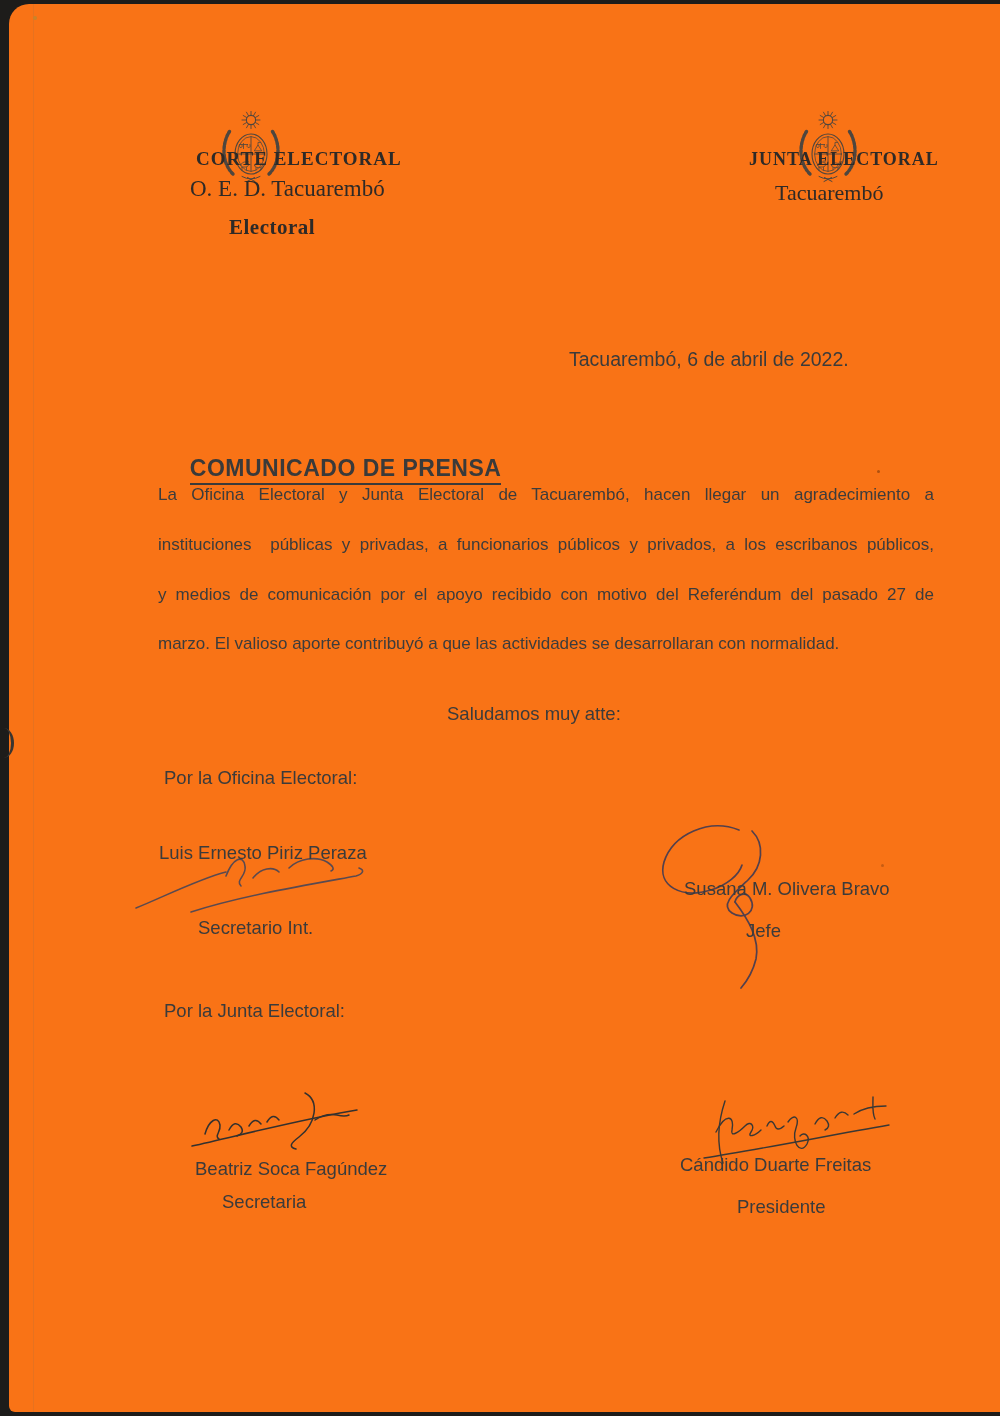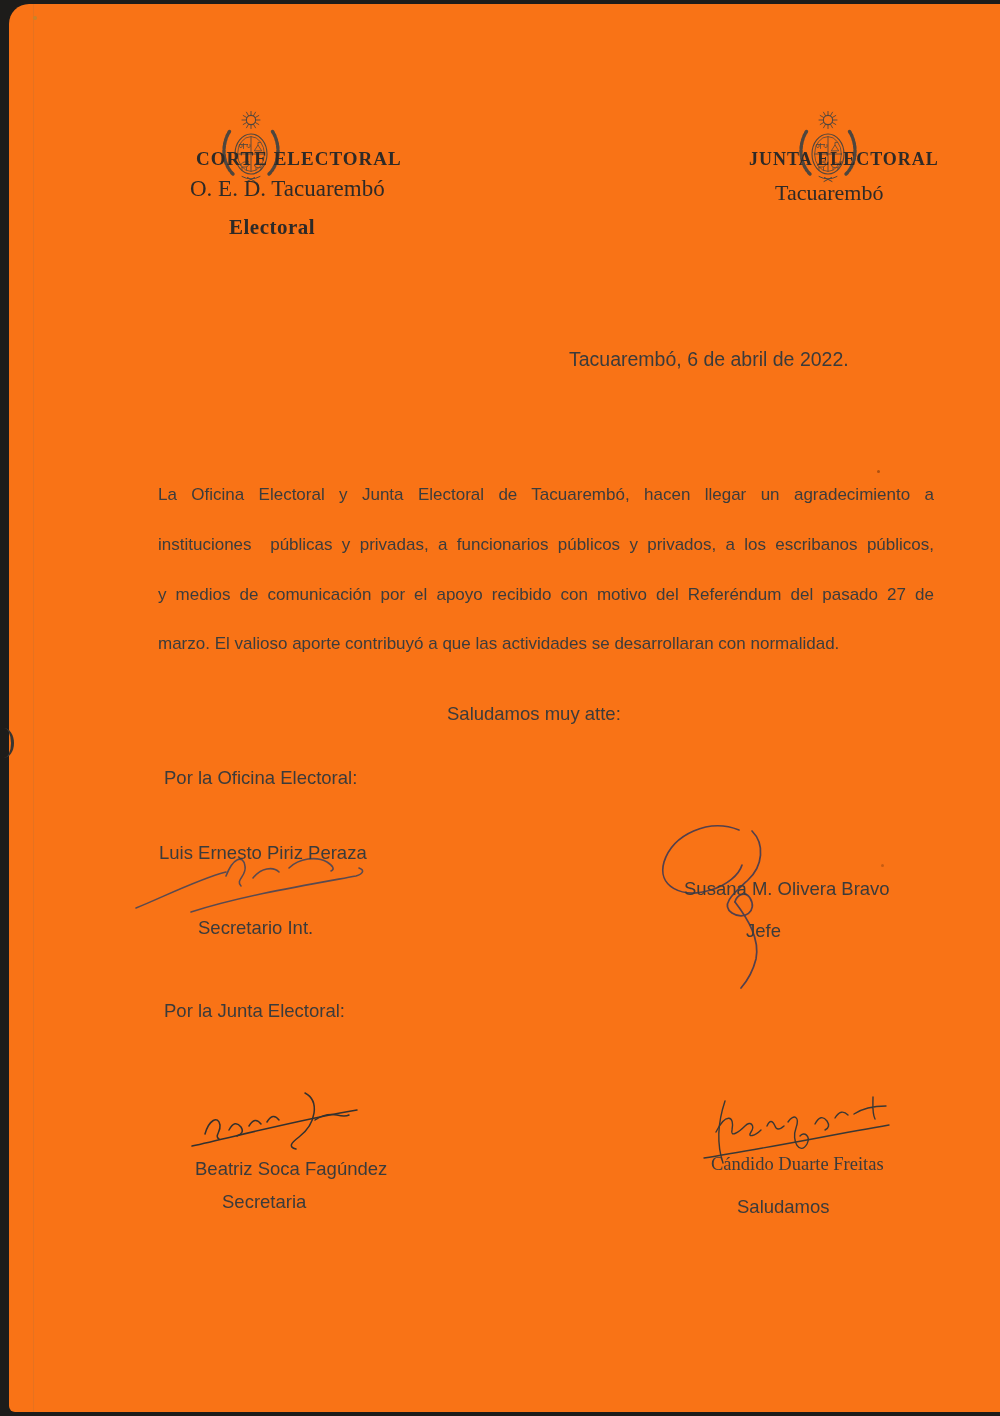--- a/index.html
+++ b/index.html
@@ -97,20 +97,23 @@
   <span class="abs emblem" style="left:786px; top:70px;">
     <svg width="66" height="74" viewBox="0 0 66 74">
         <use href="#coat-of-arms"></use>
       </svg>
   </span>
   <div class="abs serif org-name" style="left:740px; top:145px; font-size:18px;">JUNTA ELECTORAL</div>
   <div class="abs serif" style="left:766px; top:176px; font-size:22px;">Tacuarembó</div>
 
   <div class="abs sans" style="left:560px; top:344px; font-size:19.5px;">Tacuarembó, 6 de abril de 2022.</div>
 
+  <div class="abs" style="left:163px; top:433px;">
+    <span class="doc-title">COMUNICADO DE PRENSA</span>
+  </div>
 
   <div class="abs body-line justify" style="left:149px; top:481px;">La Oficina Electoral y Junta Electoral de Tacuarembó, hacen llegar un agradecimiento a</div>
   <div class="abs body-line justify" style="left:149px; top:531px;">instituciones  públicas y privadas, a funcionarios públicos y privados, a los escribanos públicos,</div>
   <div class="abs body-line justify" style="left:149px; top:581px;">y medios de comunicación por el apoyo recibido con motivo del Referéndum del pasado 27 de</div>
   <div class="abs body-line" style="left:149px; top:630px;">marzo. El valioso aporte contribuyó a que las actividades se desarrollaran con normalidad.</div>
 
   <div class="abs sans" style="left:438px; top:699px;">Saludamos muy atte:</div>
 
   <div class="abs sans" style="left:155px; top:763px;">Por la Oficina Electoral:</div>
 
@@ -156,21 +159,21 @@
       <path d="M29 9 C 22 30, 20 50, 27 71"></path>
       <path d="M20 40 C 30 20, 39 24, 36 38 C 34 46, 43 40, 49 34 C 55 28, 59 34, 55 40 C 51 46, 59 44, 65 38"></path>
       <path d="M71 34 q 4 -9 8 0 q 2 6 9 0"></path>
       <path d="M92 30 C 98 21, 104 25, 100 36 C 95 49, 104 64, 111 52 C 115 44, 108 39, 104 44"></path>
       <path d="M119 32 q 6 -11 12 -3 q 4 6 -2 9"></path>
       <path d="M139 26 q 6 -10 13 -3"></path>
       <path d="M158 22 C 167 16, 179 14, 190 14 M177 5 C 177 14, 176 21, 179 27"></path>
       <path d="M8 66 C 60 58, 130 44, 193 33"></path>
     </svg>
   </span>
-  <div class="abs sans" style="left:702px; top:1150px;font-family:Liberation Serif, serif;">Cándido Duarte Freitas</div>
-  <div class="abs sans" style="left:728px; top:1192px;">Saludamos</div>
+  <div class="abs sans" style="left:671px; top:1150px;">Cándido Duarte Freitas</div>
+  <div class="abs sans" style="left:728px; top:1192px;">Presidente</div>
 
   <div class="speck" style="left:24px; top:12px; width:4px; height:4px; background:#c8842a;"></div>
   <div class="speck" style="left:868px; top:466px; width:3px; height:3px; background:rgba(0,0,0,0.3);"></div>
   <div class="speck" style="left:872px; top:860px; width:3px; height:3px; background:rgba(0,0,0,0.2);"></div>
 </div>
 
 <div class="staple-mark"></div>
 
 </body></html>

